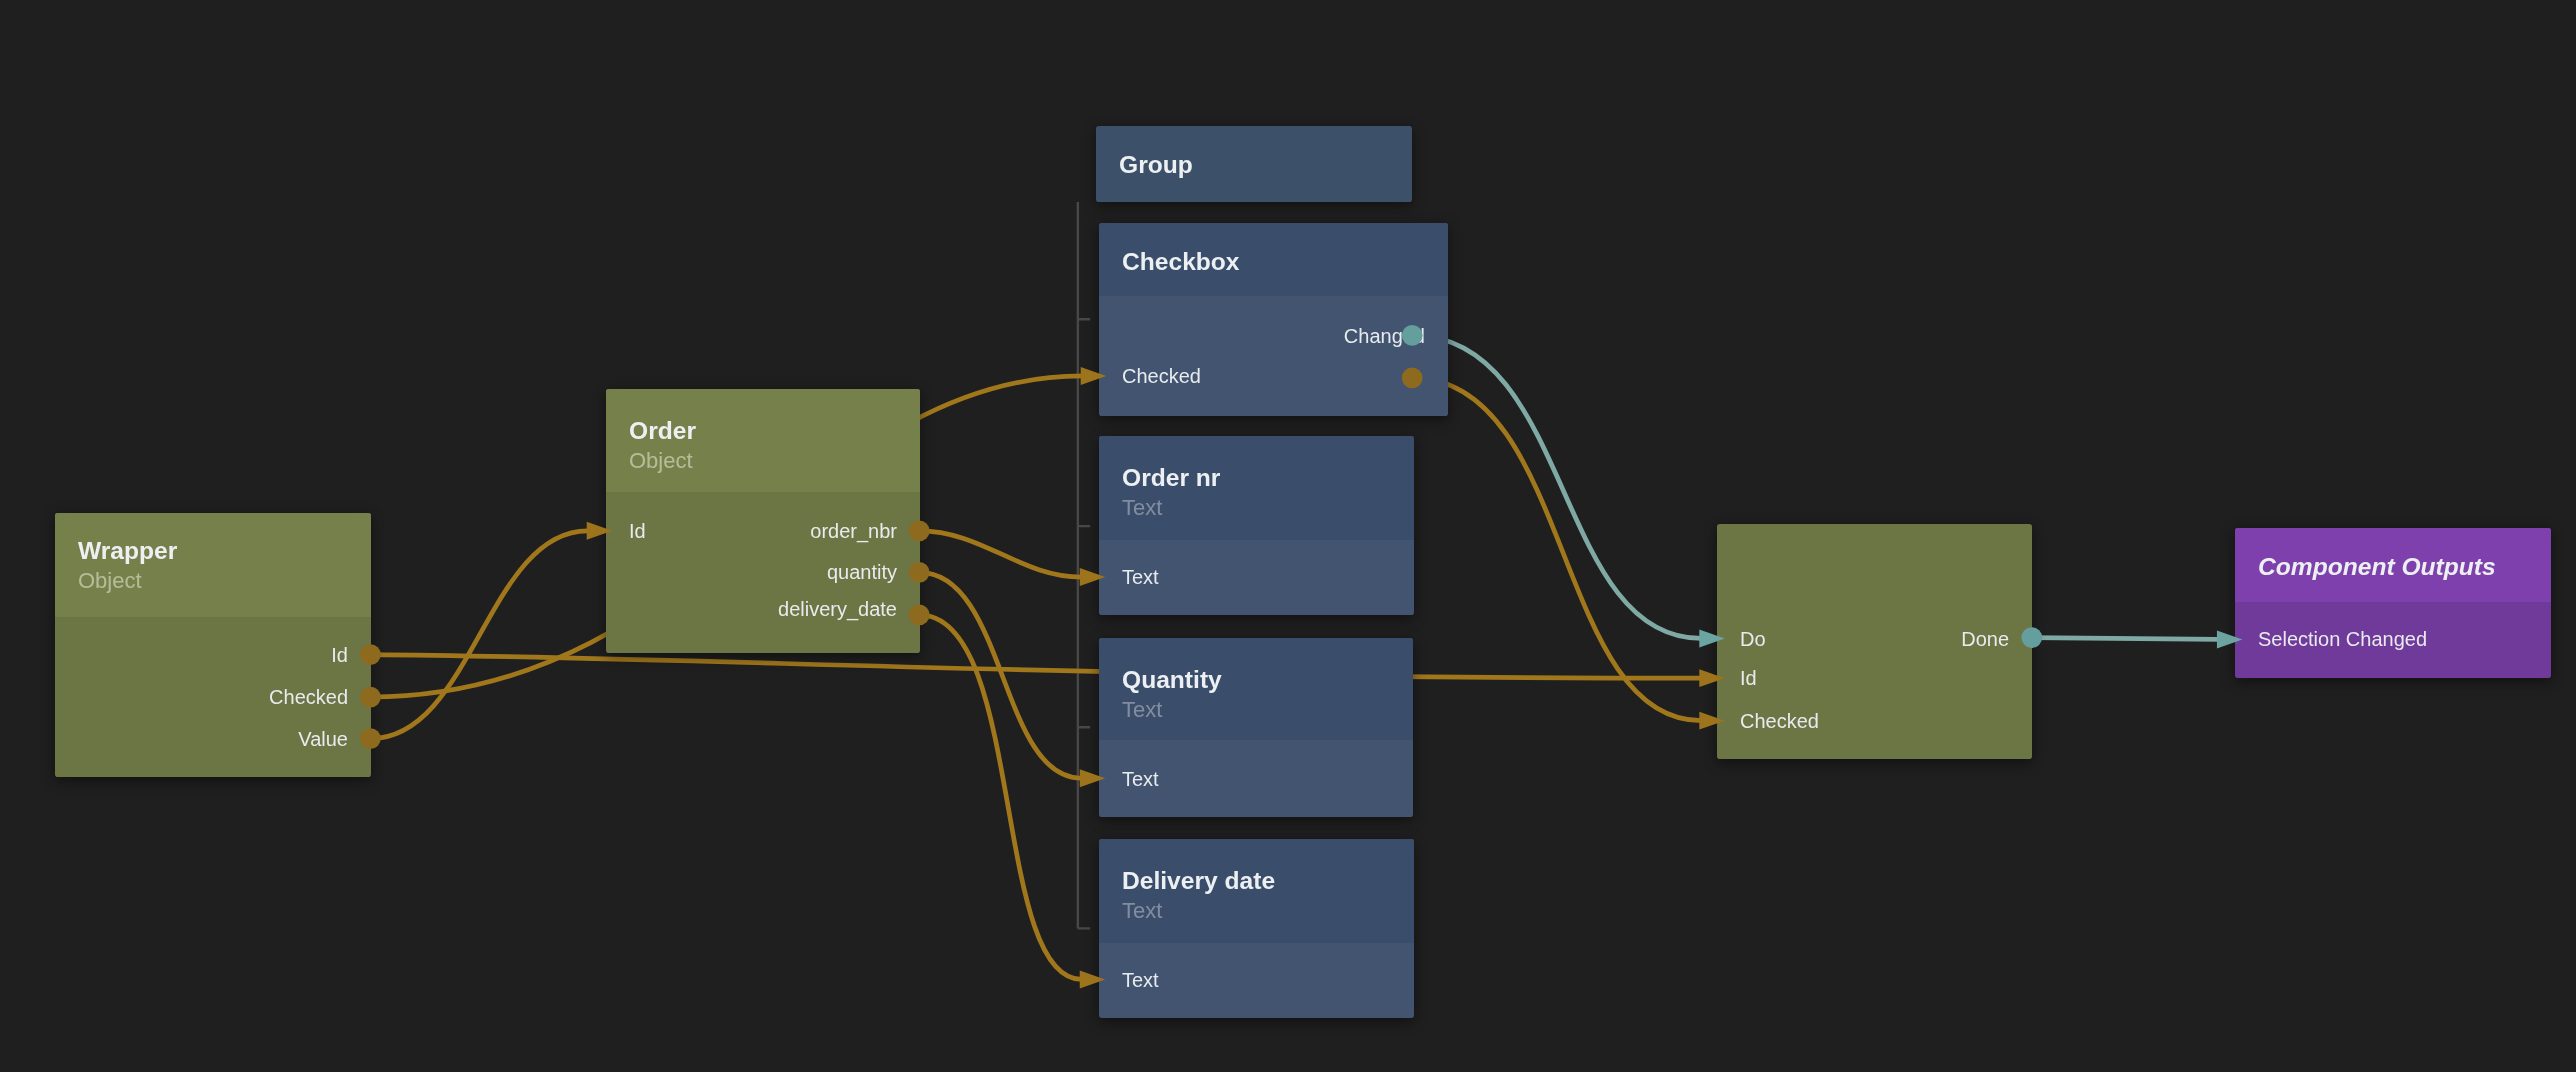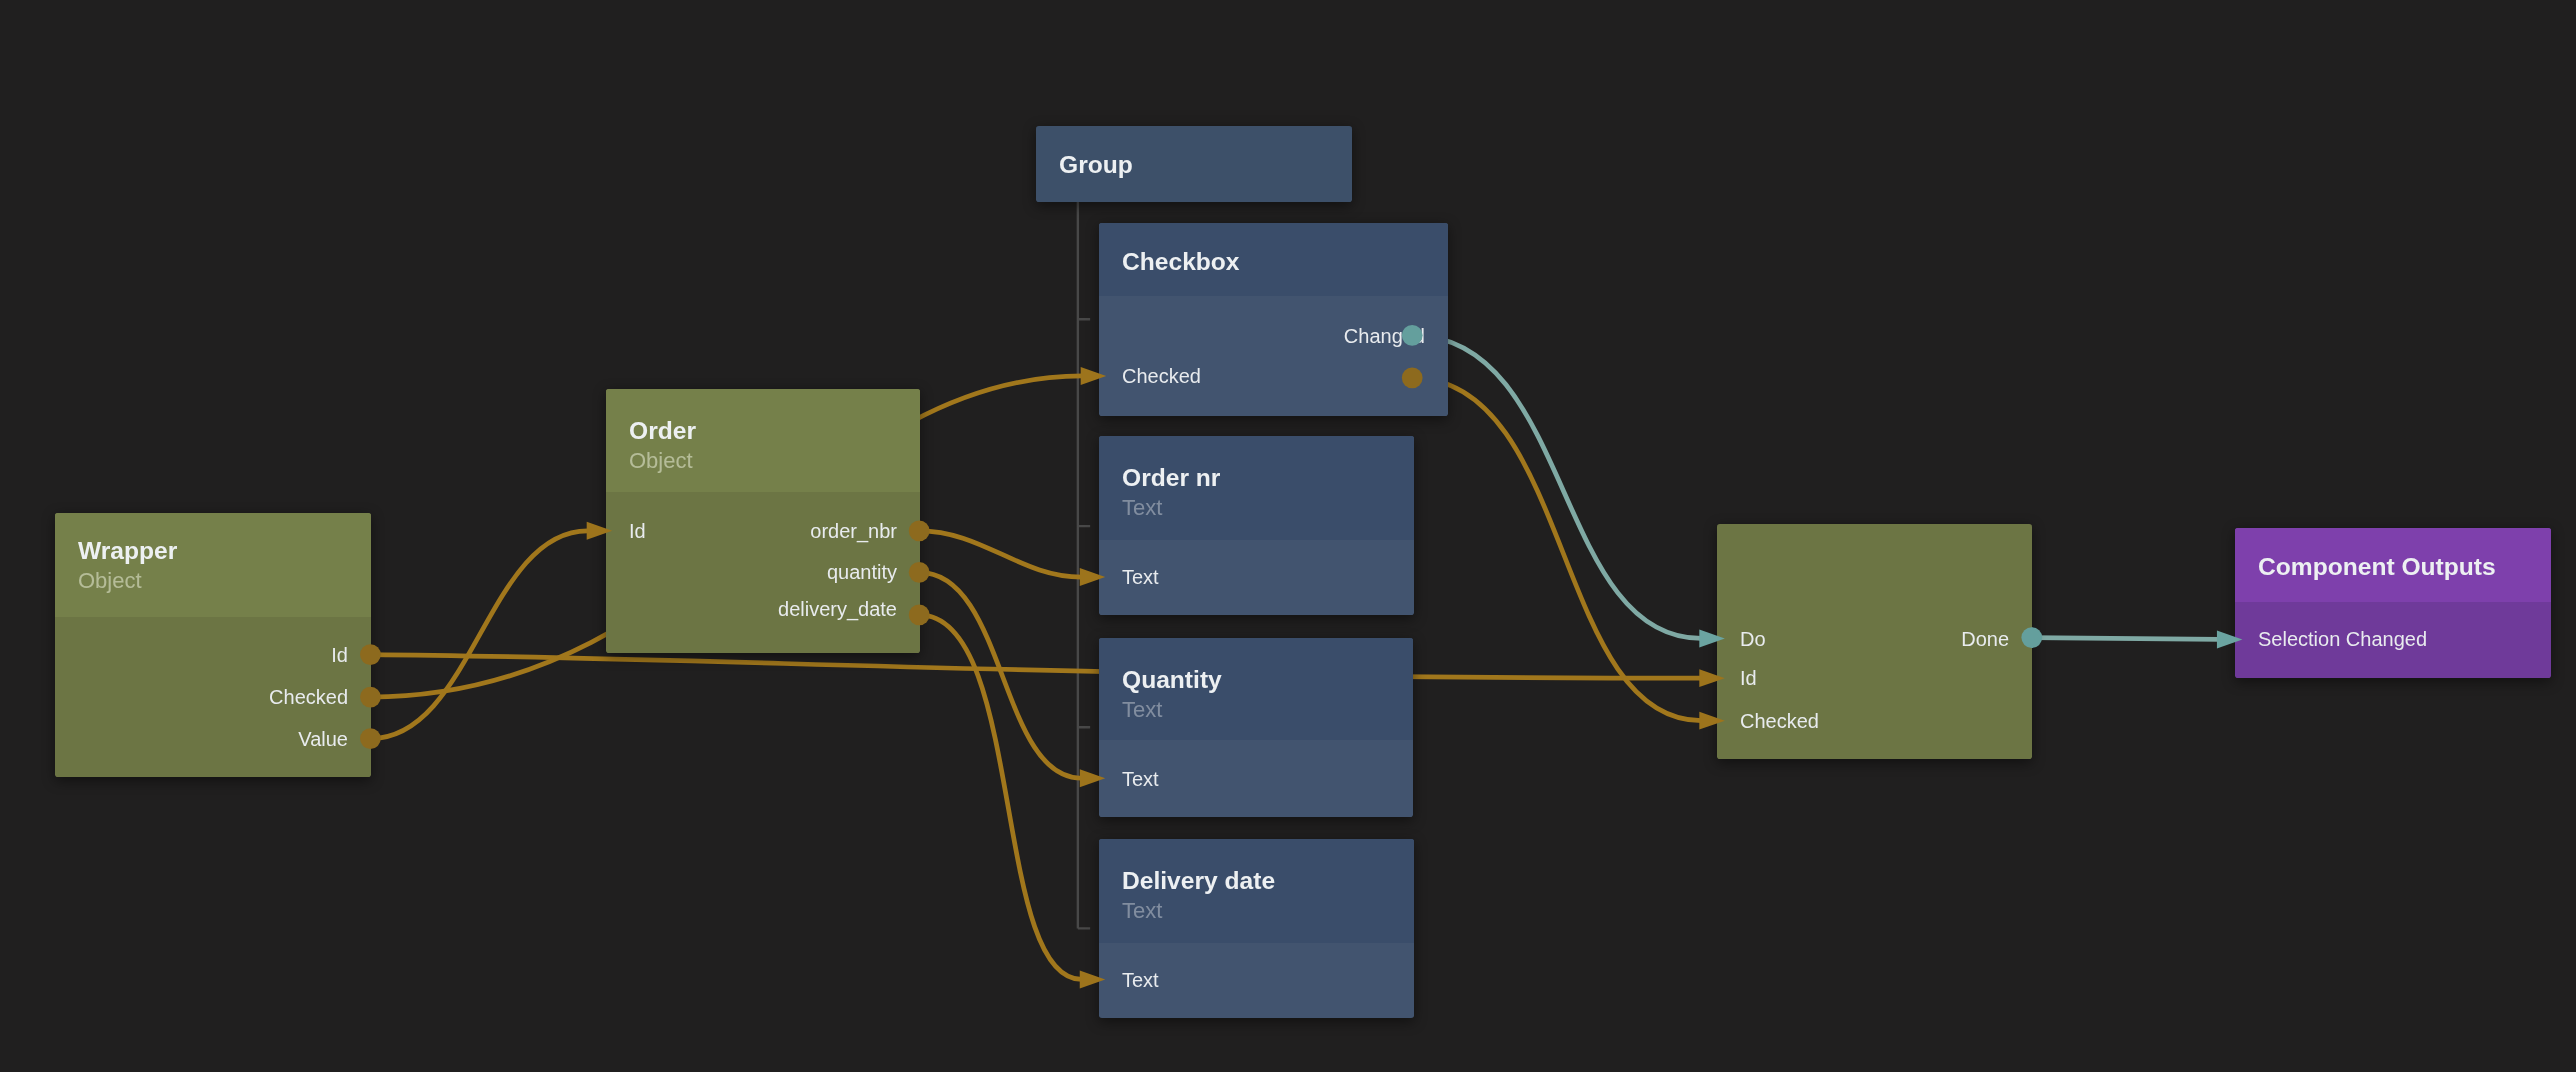--- a/index.html
+++ b/index.html
@@ -61,21 +61,21 @@
     <div class="n-header" style="height:103px;padding-top:26.4px;">
       <div class="title">Order</div>
       <div class="subtitle">Object</div>
     </div>
     <span class="port left" style="top:121px;">Id</span>
     <span class="port right" style="top:121px;">order_nbr</span>
     <span class="port right" style="top:162px;">quantity</span>
     <span class="port right" style="top:199px;text-align:center;">delivery_date</span>
   </div>
 
-  <div class="node group-node" style="left:1036px;top:126px;width:316px;height:76px;">
+  <div class="node group-node" style="left:1096px;top:126px;width:316px;height:76px;">
     <div class="n-header" style="height:76px;padding-top:23px;background:transparent;">
       <div class="title">Group</div>
     </div>
   </div>
 
   <div class="node blue" style="left:1099px;top:223px;width:349px;height:193px;">
     <div class="n-header" style="height:73px;padding-top:23px;">
       <div class="title">Checkbox</div>
     </div>
     <span class="port right" style="top:92px;">Changed</span>
@@ -107,21 +107,21 @@
   </div>
 
   <div class="node olive" style="left:1717px;top:524px;width:315px;height:235px;">
     <span class="port left" style="top:94px;">Do</span>
     <span class="port right" style="top:94px;">Done</span>
     <span class="port left" style="top:133px;">Id</span>
     <span class="port left" style="top:176px;">Checked</span>
   </div>
 
   <div class="node purple" style="left:2235px;top:528px;width:316px;height:150px;">
-    <div class="n-header" style="height:74px;padding-top:23px;">
+    <div class="n-header" style="height:74px;padding-top:23px;font-style:italic;">
       <div class="title">Component Outputs</div>
     </div>
     <span class="port left" style="top:90px;">Selection Changed</span>
   </div>
 
   <svg id="wires-over" class="layer" width="2576" height="1072" viewBox="0 0 2727 1135">
 
     <g fill="#8d6a1e">
       <circle cx="392" cy="693" r="11"></circle>
       <circle cx="392" cy="738" r="11"></circle>

